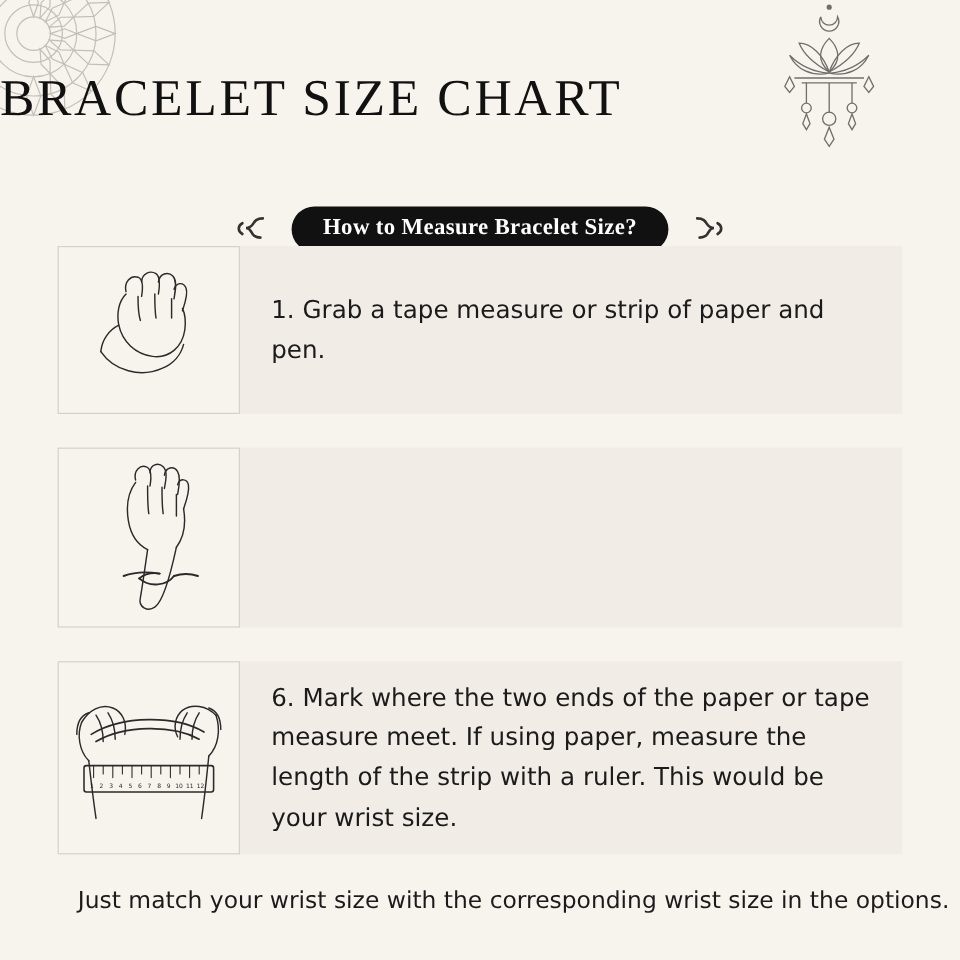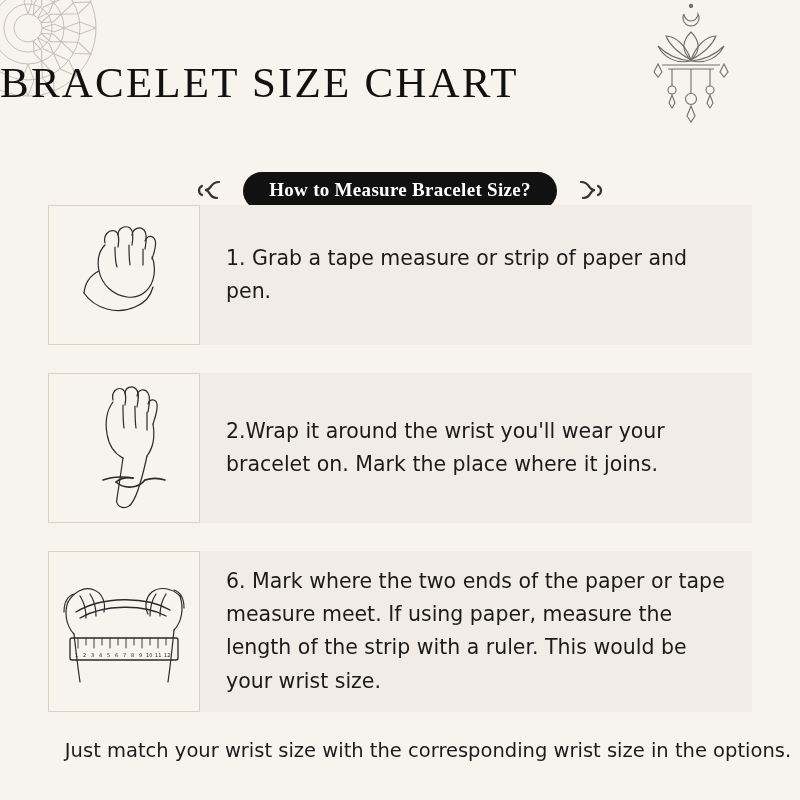--- a/index.html
+++ b/index.html
@@ -265,21 +265,20 @@
           <path d="M76,28 C76,36 76,44 77,50"></path>
           <path d="M88,34 C88,42 88,48 88,52"></path>
           <path d="M64,80 C62,94 60,108 58,120 C56,128 64,132 70,128 C76,124 82,106 88,78"></path>
           <path d="M57,104 C66,112 80,110 86,102" stroke-width="1.6"></path>
           <path d="M57,104 C62,100 68,99 74,100" stroke-width="1.6"></path>
           <path d="M86,102 C92,100 100,100 106,102" stroke-width="1.6"></path>
           <path d="M74,100 C62,98 52,99 44,102" stroke-width="1.6"></path>
         </g>
       </svg>
     </div>
-    <div class="step-text">2.Wrap it around the wrist you'll wear your bracelet on. Mark the place where it joins.</div>
   </div>
 
   <div class="step step-3">
     <div class="step-figure">
       <svg width="140" height="150" viewBox="0 0 140 150">
         <g fill="none" stroke="#2a2a2a" stroke-width="1.2" stroke-linecap="round">
 
           <path d="M14,46 C20,36 30,30 40,34 C48,37 52,46 50,56"></path>
           <path d="M10,56 C10,46 14,40 20,38"></path>
           <path d="M14,46 C10,56 12,70 20,78"></path>

